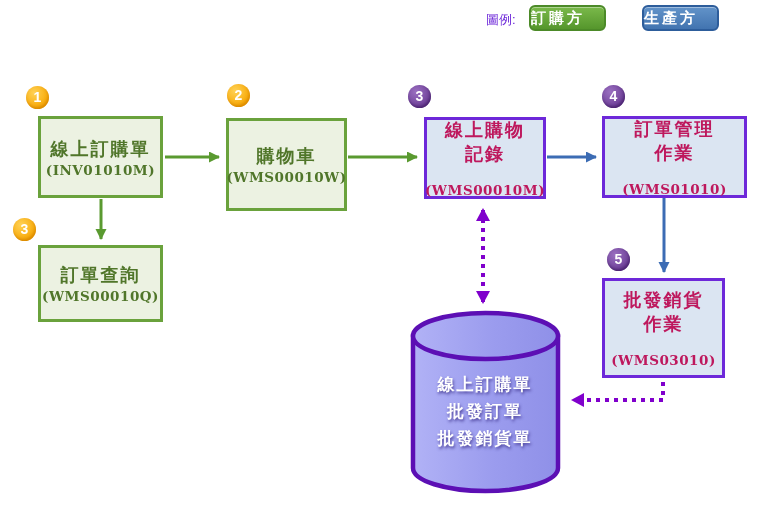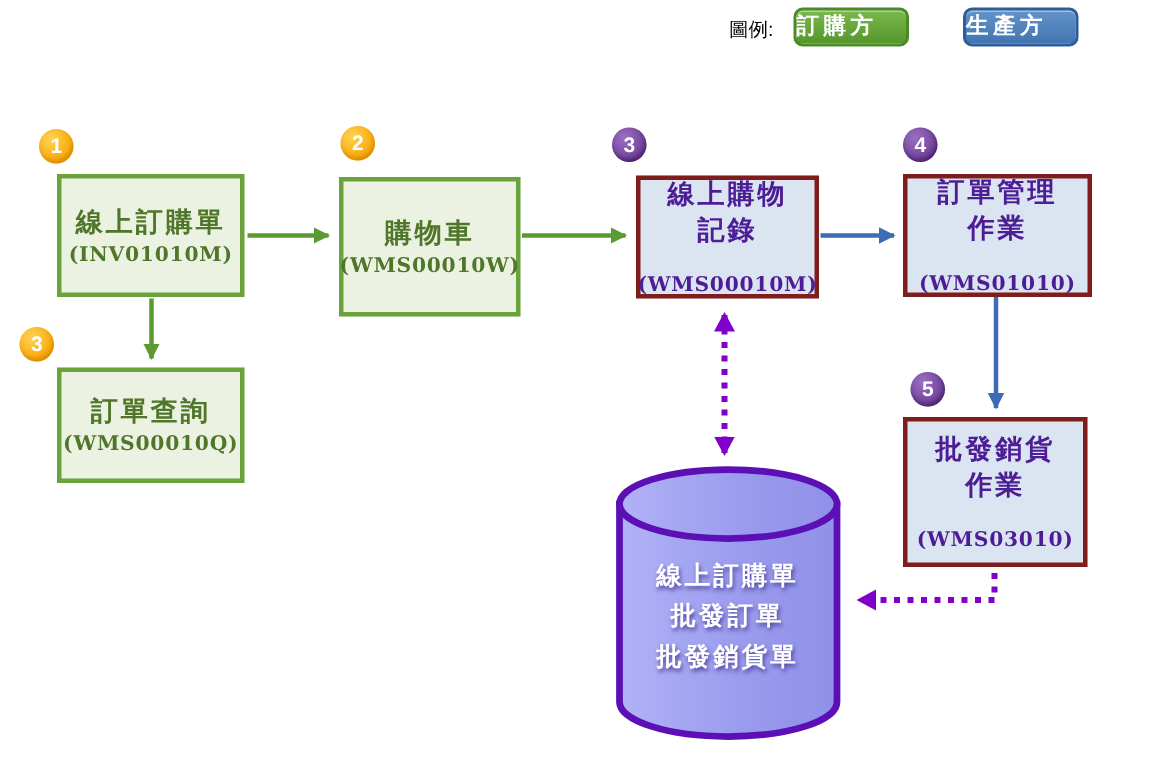--- a/index.html
+++ b/index.html
@@ -3,37 +3,37 @@
 <meta charset="utf-8">
 <style>
   html,body { margin:0; padding:0; background:#ffffff; }
   .stage {
     position:relative; width:768px; height:510px; background:#ffffff;
     overflow:hidden; font-family:"Liberation Sans",sans-serif;
   }
   .overlay { position:absolute; left:0; top:0; width:768px; height:510px; }
 
   
-  .legend-label { position:absolute; left:486px; top:11px; font-size:13px; color:#000000; }
+  .legend-label { position:absolute; left:486px; top:11px; font-size:13px; color:#6d28d9; }
   .legend-btn {
     position:absolute; width:77px; height:26px; border-radius:6px; box-sizing:border-box;
     color:#fff; font-weight:bold; font-size:15px; line-height:22px; text-align:left;
     letter-spacing:3px;
   }
   .legend-btn.green { left:529px; top:5px; background:linear-gradient(#7ab94a,#55962c); border:2px solid #4c8a28; box-shadow:inset 0 1px 0 rgba(255,255,255,.4); }
   .legend-btn.blue  { left:642px; top:5px; background:linear-gradient(#6293c9,#4274b0); border:2px solid #2d5d9b; box-shadow:inset 0 1px 0 rgba(255,255,255,.4); }
 
   
   .node {
     position:absolute; box-sizing:border-box; display:flex; flex-direction:column;
     align-items:center; justify-content:center; text-align:center;
     font-family:"DejaVu Serif","Liberation Serif",serif; font-weight:bold;
   }
   .node.green { background:#ecf2e2; border:3px solid #6aa23c; color:#50762a; }
-  .node.blue  { background:#dbe5f2; border:3px solid #7f1d1d; color:#4c1d95;gap:15px; }
+  .node.blue  { background:#dbe5f2; border:3px solid #6d28d9; color:#be185d;gap:15px; }
   .node-title { font-size:18px; line-height:24px; letter-spacing:2px; white-space:pre-line; }
   .node-code  { font-size:13.5px; letter-spacing:0.5px; margin-top:1px; }
 
   
   .badge {
     position:absolute; width:23px; height:23px; border-radius:50%;
     color:#fff; font-weight:bold; font-size:14px; line-height:23px; text-align:center;
   }
   .badge.orange { background:radial-gradient(circle at 35% 30%, #ffd155, #f7a600 75%); box-shadow:inset -1px -2px 3px rgba(195,115,0,.55); }
   .badge.purple { background:radial-gradient(circle at 35% 30%, #9a6fc0, #6b3d95 75%); box-shadow:inset -1px -2px 3px rgba(55,20,90,.6); }
@@ -105,21 +105,21 @@
     <div class="node-title">購物車</div>
     <div class="node-code">(WMS00010W)</div>
   </div>
 
   <div class="node blue" style="left:424px; top:117px; width:122px; height:82px;">
     <div class="node-title">線上購物
 記錄</div>
     <div class="node-code">(WMS00010M)</div>
   </div>
 
-  <div class="node blue" style="left:602px; top:116px; width:126px; height:82px;justify-content:center;">
+  <div class="node blue" style="left:602px; top:116px; width:145px; height:82px;justify-content:center;">
     <div class="node-title">訂單管理
 作業</div>
     <div class="node-code">(WMS01010)</div>
   </div>
 
   <div class="node green" style="left:38px; top:245px; width:125px; height:77px;justify-content:center;">
     <div class="node-title">訂單查詢</div>
     <div class="node-code">(WMS00010Q)</div>
   </div>
 

